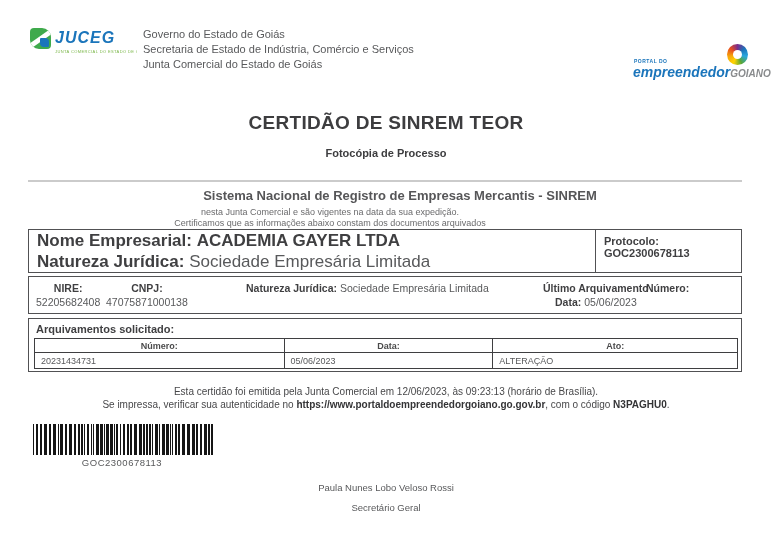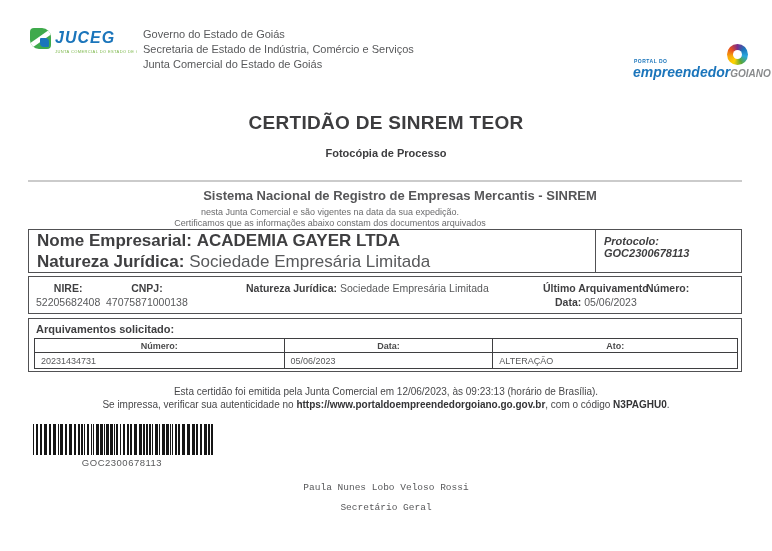--- a/index.html
+++ b/index.html
@@ -49,21 +49,21 @@
 
   
   .box { position:absolute; left:28px; width:714px; border:1px solid #515153; background:#fff; }
   .lbl { font-weight:bold; color:#3f3f41; }
   .val { color:#58595b; }
 
   .box1 { top:229px; height:44px; display:flex; }
   .box1-left { flex:1; padding:5px 8px; }
   .b1line { font-size:17px; line-height:12px; }
   .b1line + .b1line { margin-top:9px; }
-  .box1-right { width:146px; border-left:1px solid #515153; padding:5px 8px; font-size:11px;font-style:italic; }
+  .box1-right { width:146px; border-left:1px solid #515153; padding:5px 8px; font-size:11px; }
 
   .box2 { top:276px; height:38px; font-size:10.5px; line-height:14px; }
   .box2 > div { position:absolute; top:4px; white-space:nowrap;text-align:center; }
   .b2-nire { left:7px; } .b2-cnpj { left:77px; } .b2-natj { left:217px; }
   .b2-ult { left:502px;margin-left:12px; } .b2-num { left:617px; }
 
   .box3 { top:318px; height:54px; }
   .box3-title { padding:4px 7px 0; font-size:11px; font-weight:bold; color:#3f3f41; }
   .inner-table { position:absolute; left:5px; top:19px; width:704px; border-collapse:collapse; }
   .inner-table th, .inner-table td { border:1px solid #3f3f41; font-size:9px; }
@@ -77,21 +77,21 @@
   .footer-note b { color:#343436; }
   .footer-link { text-decoration:none; color:#343436; font-weight:bold; }
 
   .barcode { position:absolute; left:33px; top:424px; width:180px; height:31px;
     display:flex; align-items:stretch; overflow:hidden; }
   .barcode span { display:block; height:100%; background:#151515; flex:none; }
   .barcode-caption { position:absolute; left:33px; top:457px; width:178px; text-align:center;
     font-size:9.5px; letter-spacing:0.5px; color:#58595b; }
 
   .signature { position:absolute; top:478px; left:0; width:100%; text-align:center;
-    font-size:9.5px; line-height:20px; color:#58595b;font-family:Liberation Mono, monospace; }
+    font-size:9.5px; line-height:20px; color:#58595b; }
 </style>
 </head>
 <body>
 
 <div class="page">
 
   <div class="juceg">
     <div class="juceg-row">
       <div class="juceg-icon"></div>
       <div class="juceg-name">JUCEG</div>

